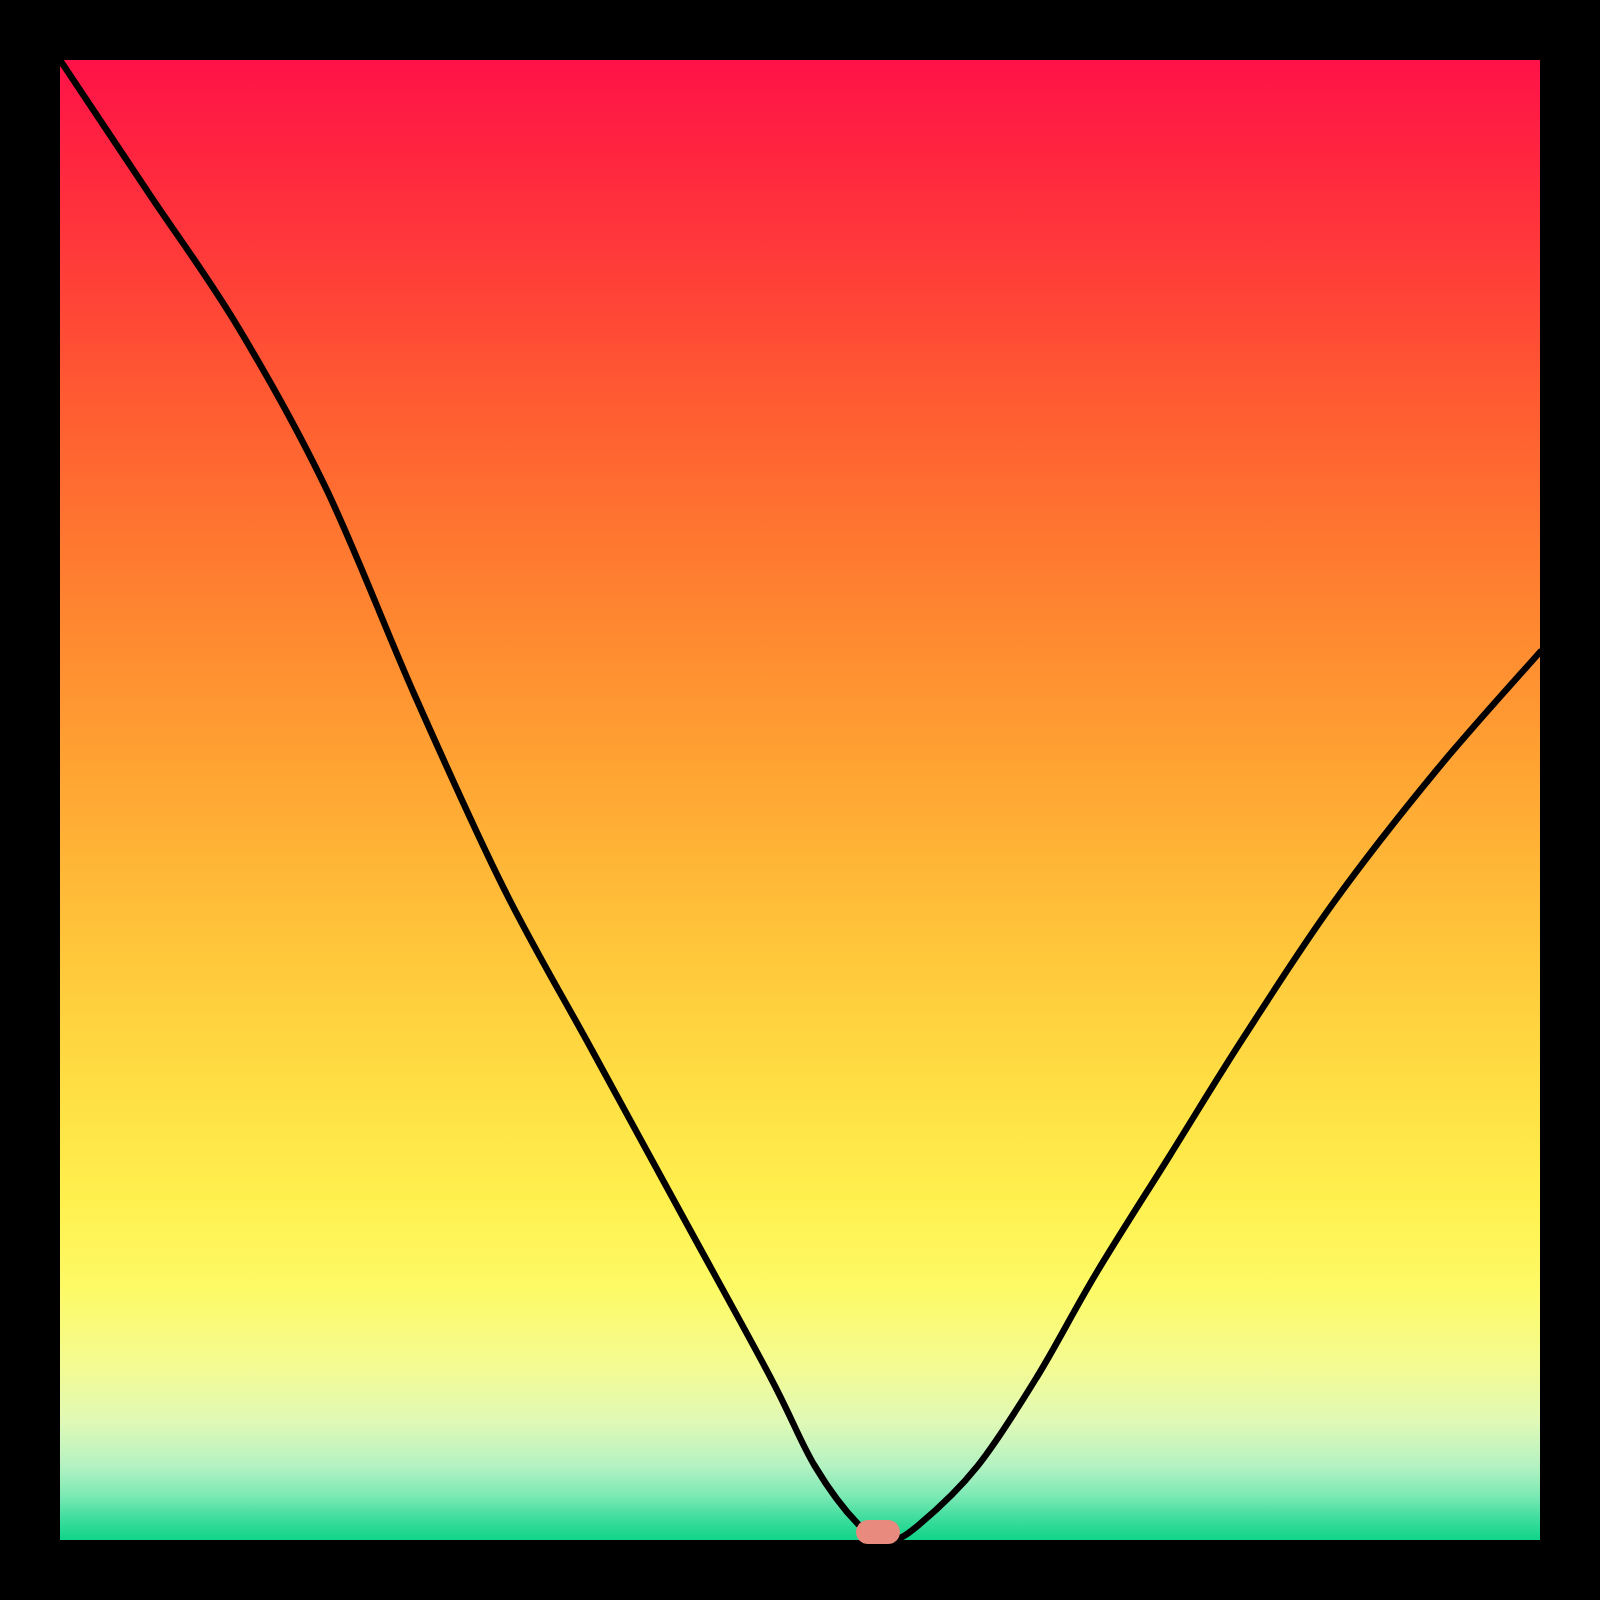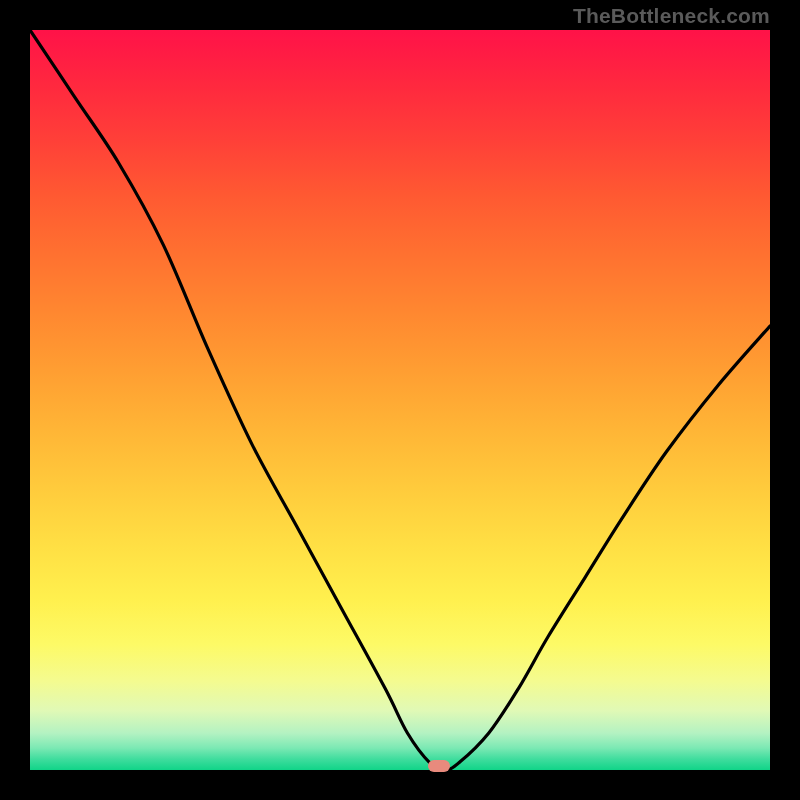--- a/index.html
+++ b/index.html
@@ -75,14 +75,13 @@
 <div class="container">
 
   <div class="plot-area"></div>
 
   <svg class="curve-svg" viewBox="0 0 740 740" preserveAspectRatio="none">
     <path id="curve-path" d="M 0.00 0.00 C 7.40 11.10, 29.60 44.40, 44.40 66.60 C 59.20 88.80, 74.00 108.53, 88.80 133.20 C 103.60 157.87, 118.40 183.77, 133.20 214.60 C 148.00 245.43, 162.80 284.90, 177.60 318.20 C 192.40 351.50, 207.20 384.80, 222.00 414.40 C 236.80 444.00, 251.60 468.67, 266.40 495.80 C 281.20 522.93, 296.00 550.07, 310.80 577.20 C 325.60 604.33, 344.10 637.63, 355.20 658.60 C 366.30 679.57, 370.00 690.67, 377.40 703.00 C 384.80 715.33, 393.43 726.43, 399.60 732.60 C 405.77 738.77, 409.47 740.00, 414.40 740.00 C 419.33 740.00, 421.80 738.77, 429.20 732.60 C 436.60 726.43, 448.93 715.33, 458.80 703.00 C 468.67 690.67, 478.53 674.63, 488.40 658.60 C 498.27 642.57, 506.90 625.30, 518.00 606.80 C 529.10 588.30, 542.67 567.33, 555.00 547.60 C 567.33 527.87, 578.43 509.37, 592.00 488.40 C 605.57 467.43, 620.37 444.00, 636.40 421.80 C 652.43 399.60, 670.93 376.17, 688.20 355.20 C 705.47 334.23, 731.37 305.87, 740.00 296.00" fill="none" stroke="#000" stroke-width="3.2" stroke-linejoin="round" stroke-linecap="round"></path>
   </svg>
 
   <div id="marker" class="marker" style="left: 428.22px; top: 759.56px;"></div>
 
-  <div class="watermark">TheBottleneck.com</div>
 </div>
 
 </body></html>

